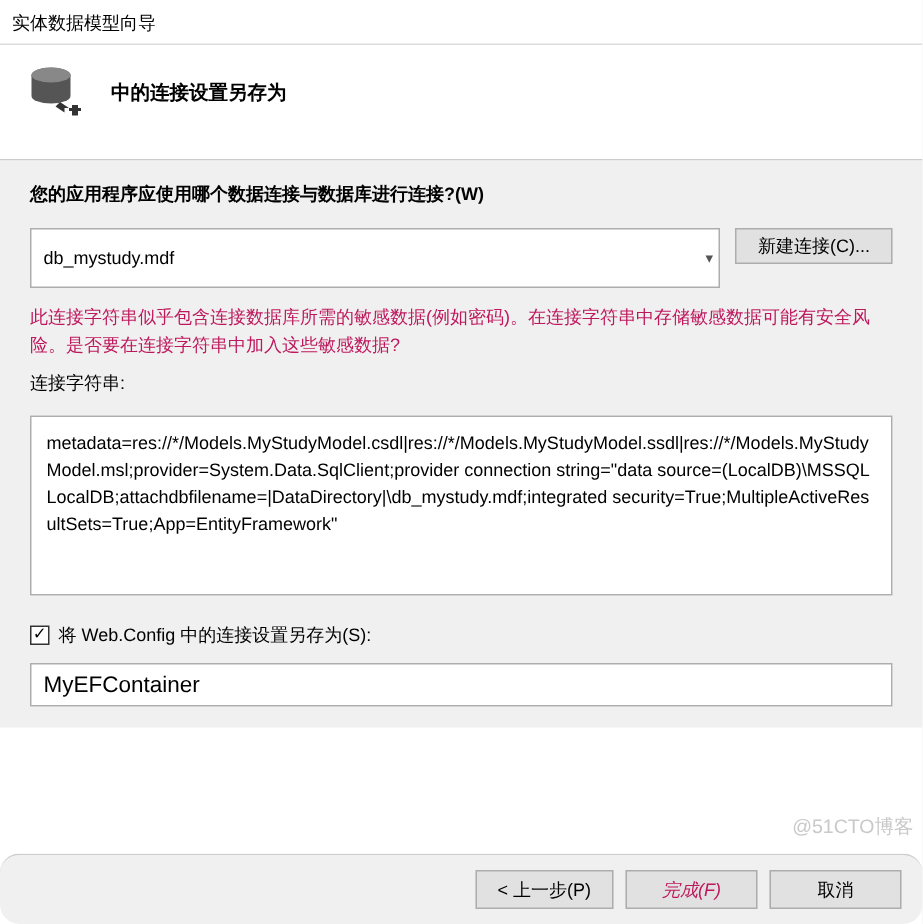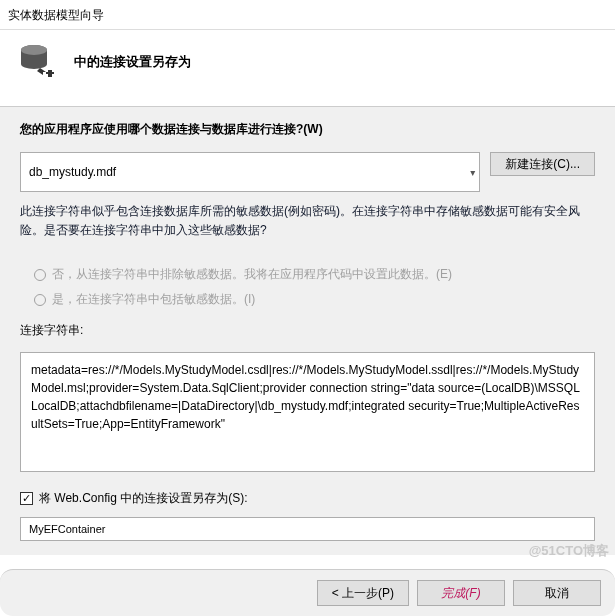--- a/index.html
+++ b/index.html
@@ -11,33 +11,33 @@
   .separator { height: 1px; background: #ccc; margin: 0 0 0 0;}
   .content { padding: 14px 20px 10px 20px; background: #f0f0f0; }
   .question { font-weight: bold; margin-bottom: 14px; font-size: 12px;}
   .row-conn { display: flex; gap: 10px; margin-bottom: 10px; }
   .combo { flex: 1; display: flex; align-items: center; background: #fff; border: 1px solid #adadad; padding: 2px 4px 2px 8px; height: 40px; justify-content: space-between;}
   .combo span.cv { font-size: 12px;}
   .combo .chev { font-size: 10px; color:#555;}
   .btn { background: #e1e1e1; border: 1px solid #adadad; padding: 0 14px; height: 24px; font-size: 12px; display: inline-flex; align-items: center; justify-content: center; min-width: 90px; cursor: pointer;}
   .btn-disabled { color: #be185d; cursor: default; font-style: italic;}
   .btn-selected { border: 1px solid #0078d7; background:#e5f1fb;}
-  .desc { color: #0f172a; font-size: 12px; line-height: 1.6; margin-bottom: 26px;}
+  .desc { color: #be185d; font-size: 12px; line-height: 1.6; margin-bottom: 7px;}
   .radio-group { margin-left: 14px; margin-bottom: 14px;}
   .radio { display: flex; align-items: center; color: #a0a0a0; margin-bottom: 8px; font-size:12px; gap:6px;}
   .radio-circle { width: 12px; height: 12px; border-radius: 50%; border: 1px solid #a0a0a0; display:inline-block;}
   .lbl { margin-bottom: 13px; font-size:12px;}
   .connstr-box { background: #fff; border: 1px solid #adadad; padding: 8px 10px; font-size: 12px; line-height: 1.5; height: 120px; margin-bottom: 18px; overflow:hidden; word-break: break-all;}
   .check-row { display: flex; align-items: center; gap: 6px; margin-bottom: 10px; font-size:12px;}
   .checkbox { width: 13px; height: 13px; border: 1px solid #333; display:inline-flex; align-items:center; justify-content:center; background:#fff;}
   .checkmark { font-size: 11px; line-height:1; color:#000;}
-  .name-input { width: 100%; background:#fff; border:1px solid #adadad; padding: 5px 8px; font-size:11px; margin-bottom: 4px;}
+  .name-input { width: 100%; background:#fff; border:1px solid #adadad; padding: 5px 8px; font-size:15px; margin-bottom: 4px;}
   .footer { position:absolute; bottom:0; left:0; right:0; padding: 10px 14px; border-top:1px solid #ccc; display:flex; justify-content:flex-end; gap:8px; background:#f0f0f0;border-radius:13px;}
   .footer .btn { min-width: 88px; height:26px;}
-  .watermark { position:absolute; right:6px; bottom:56px; color:#c9c9c9; font-size:13px; transform: rotate(0deg); pointer-events:none;font-weight:bold;}
+  .watermark { position:absolute; right:6px; bottom:56px; color:#c9c9c9; font-size:13px; transform: rotate(0deg); pointer-events:none;}
 </style>
 </head>
 <body>
 
 <div class="titlebar">实体数据模型向导</div>
 
 <div class="header">
   <div class="header-icon">
     <svg width="40" height="40" viewBox="0 0 40 40">
       <ellipse cx="16" cy="8" rx="13" ry="5" fill="#666"></ellipse>
@@ -59,30 +59,20 @@
   <div class="row-conn">
     <div class="combo">
       <span class="cv">db_mystudy.mdf</span>
       <span class="chev">▾</span>
     </div>
     <div class="btn">新建连接(C)...</div>
   </div>
 
   <div class="desc">此连接字符串似乎包含连接数据库所需的敏感数据(例如密码)。在连接字符串中存储敏感数据可能有安全风险。是否要在连接字符串中加入这些敏感数据?</div>
 
-  <div class="radio-group">
-    <div class="radio">
-      <span class="radio-circle"></span>
-      <span>否，从连接字符串中排除敏感数据。我将在应用程序代码中设置此数据。(E)</span>
-    </div>
-    <div class="radio">
-      <span class="radio-circle"></span>
-      <span>是，在连接字符串中包括敏感数据。(I)</span>
-    </div>
-  </div>
 
   <div class="lbl">连接字符串:</div>
   <div class="connstr-box">metadata=res://*/Models.MyStudyModel.csdl|res://*/Models.MyStudyModel.ssdl|res://*/Models.MyStudyModel.msl;provider=System.Data.SqlClient;provider connection string="data source=(LocalDB)\MSSQLLocalDB;attachdbfilename=|DataDirectory|\db_mystudy.mdf;integrated security=True;MultipleActiveResultSets=True;App=EntityFramework"</div>
 
   <div class="check-row">
     <span class="checkbox">
       <span class="checkmark">✓</span>
     </span>
     <span>将 Web.Config 中的连接设置另存为(S):</span>
   </div>

